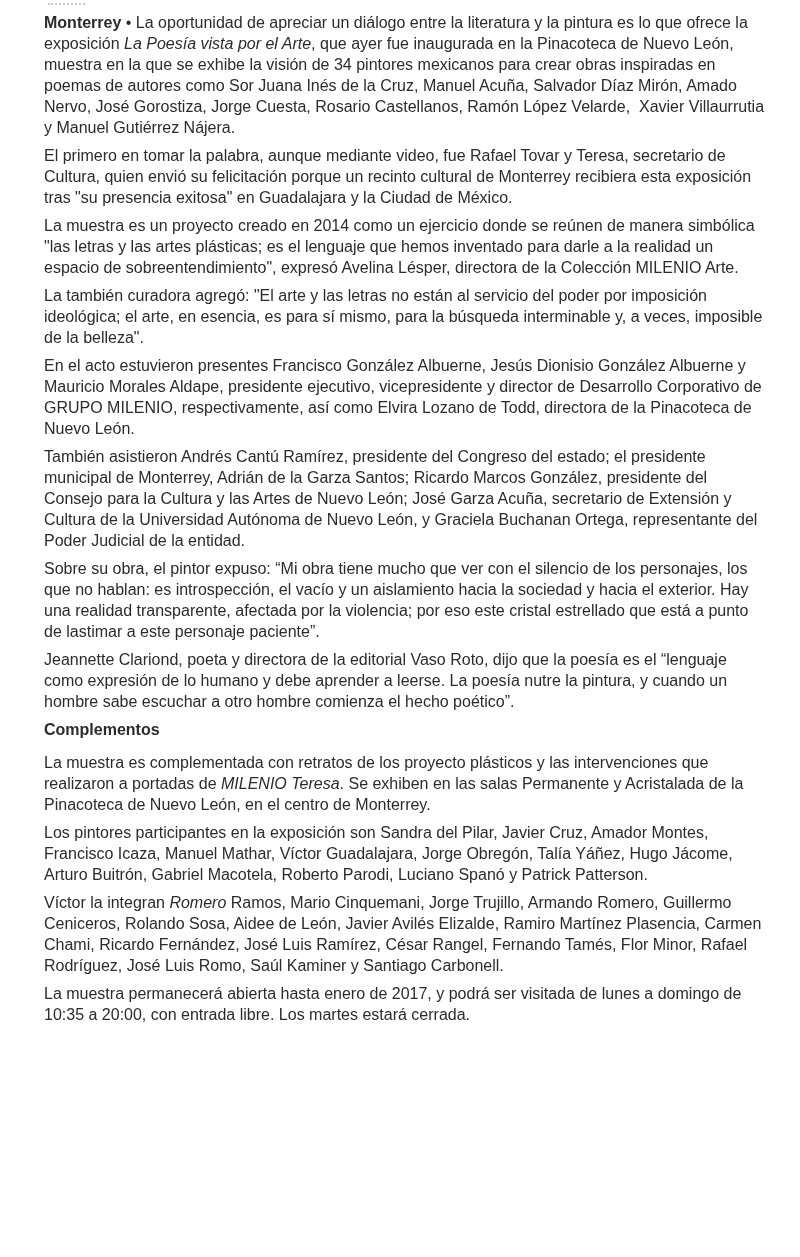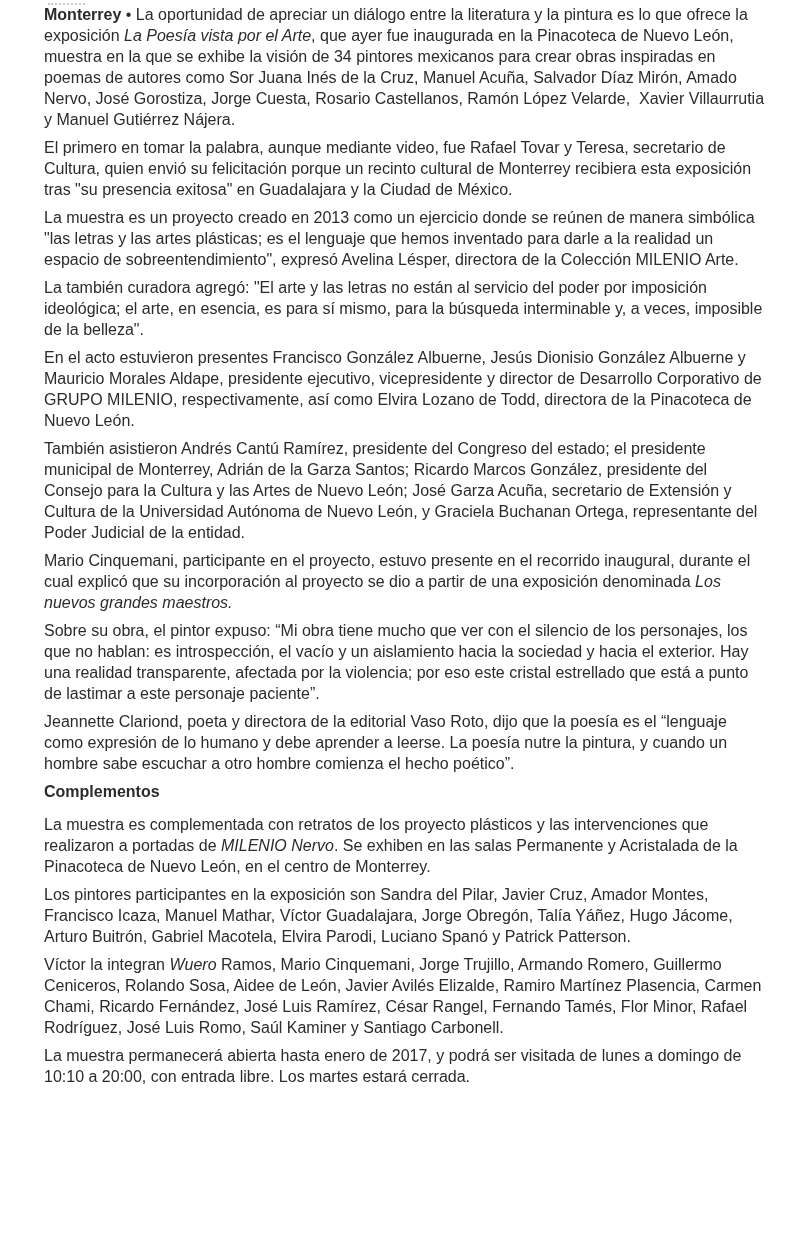--- a/index.html
+++ b/index.html
@@ -17,21 +17,21 @@
   }
   .artifact-dotted {
     position: absolute;
     left: 48px;
     top: 3px;
     width: 37px;
     height: 0;
     border-top: 2px dotted #c9c9c9;
   }
   article.story {
-    padding: 4px 30px 24px 44px;
+    padding: 12px 30px 24px 44px;
     width: 726px;
     box-sizing: content-box;
   }
   article.story p {
     margin: 0 0 7px 0;
     font-size: 16px;
     line-height: 21px;
     white-space: pre-wrap;
   }
   article.story h2.section-heading {
@@ -51,39 +51,38 @@
 
   <div class="artifact-dotted"></div>
 
   <article class="story">
 
     <p><b>Monterrey</b><span> • La oportunidad de apreciar un diálogo entre la literatura y la pintura es lo que ofrece la exposición </span><i>La Poesía vista por el Arte</i><span>, que ayer fue inaugurada en la Pinacoteca de Nuevo León, muestra en la que se exhibe la visión de 34 pintores mexicanos para crear obras inspiradas en poemas de autores como Sor Juana Inés de la Cruz, Manuel Acuña, Salvador Díaz Mirón, Amado Nervo, José Gorostiza, Jorge Cuesta, Rosario Castellanos, Ramón López Velarde,  Xavier Villaurrutia y Manuel Gutiérrez Nájera.</span></p>
 
 
     <p><span>El primero en tomar la palabra, aunque mediante video, fue Rafael Tovar y Teresa, secretario de Cultura, quien envió su felicitación porque un recinto cultural de Monterrey recibiera esta exposición tras "su presencia exitosa" en Guadalajara y la Ciudad de México.</span></p>
 
-    <p><span>La muestra es un proyecto creado en 2013 como un ejercicio donde se reúnen de manera simbólica "las letras y las artes plásticas; es el lenguaje que hemos inventado para darle a la realidad un espacio de sobreentendimiento", expresó Avelina Lésper, directora de la Colección MILENIO Arte.</span></p>
+    <p><span>La muestra es un proyecto creado en 2014 como un ejercicio donde se reúnen de manera simbólica "las letras y las artes plásticas; es el lenguaje que hemos inventado para darle a la realidad un espacio de sobreentendimiento", expresó Avelina Lésper, directora de la Colección MILENIO Arte.</span></p>
 
     <p><span>La también curadora agregó: "El arte y las letras no están al servicio del poder por imposición ideológica; el arte, en esencia, es para sí mismo, para la búsqueda interminable y, a veces, imposible de la belleza".</span></p>
 
     <p><span>En el acto estuvieron presentes Francisco González Albuerne, Jesús Dionisio González Albuerne y Mauricio Morales Aldape, presidente ejecutivo, vicepresidente y director de Desarrollo Corporativo de GRUPO MILENIO, respectivamente, así como Elvira Lozano de Todd, directora de la Pinacoteca de Nuevo León.</span></p>
 
     <p><span>También asistieron Andrés Cantú Ramírez, presidente del Congreso del estado; el presidente municipal de Monterrey, Adrián de la Garza Santos; Ricardo Marcos González, presidente del Consejo para la Cultura y las Artes de Nuevo León; José Garza Acuña, secretario de Extensión y Cultura de la Universidad Autónoma de Nuevo León, y Graciela Buchanan Ortega, representante del Poder Judicial de la entidad.</span></p>
 
-    <p><span>Mario Cinquemani, participante en el proyecto, estuvo presente en el recorrido inaugural, durante el cual explicó que su incorporación al proyecto se dio a partir de una exposición denominada </span><i>Los nuevos grandes maestros.</i></p>
 
     <p><span>Sobre su obra, el pintor expuso: “Mi obra tiene mucho que ver con el silencio de los personajes, los que no hablan: es introspección, el vacío y un aislamiento hacia la sociedad y hacia el exterior. Hay una realidad transparente, afectada por la violencia; por eso este cristal estrellado que está a punto de lastimar a este personaje paciente”.</span></p>
 
 
     <p><span>Jeannette Clariond, poeta y directora de la editorial Vaso Roto, dijo que la poesía es el “lenguaje como expresión de lo humano y debe aprender a leerse. La poesía nutre la pintura, y cuando un hombre sabe escuchar a otro hombre comienza el hecho poético”.</span></p>
 
     <h2 class="section-heading">Complementos</h2>
 
-    <p><span>La muestra es complementada con retratos de los proyecto plásticos y las intervenciones que realizaron a portadas de </span><i>MILENIO Nervo</i><span>. Se exhiben en las salas Permanente y Acristalada de la Pinacoteca de Nuevo León, en el centro de Monterrey.</span></p>
+    <p><span>La muestra es complementada con retratos de los proyecto plásticos y las intervenciones que realizaron a portadas de </span><i>MILENIO Teresa</i><span>. Se exhiben en las salas Permanente y Acristalada de la Pinacoteca de Nuevo León, en el centro de Monterrey.</span></p>
 
-    <p><span>Los pintores participantes en la exposición son Sandra del Pilar, Javier Cruz, Amador Montes, Francisco Icaza, Manuel Mathar, Víctor Guadalajara, Jorge Obregón, Talía Yáñez, Hugo Jácome, Arturo Buitrón, Gabriel Macotela, Elvira Parodi, Luciano Spanó y Patrick Patterson.</span></p>
+    <p><span>Los pintores participantes en la exposición son Sandra del Pilar, Javier Cruz, Amador Montes, Francisco Icaza, Manuel Mathar, Víctor Guadalajara, Jorge Obregón, Talía Yáñez, Hugo Jácome, Arturo Buitrón, Gabriel Macotela, Roberto Parodi, Luciano Spanó y Patrick Patterson.</span></p>
 
-    <p><span>Víctor la integran </span><i>Wuero</i><span> Ramos, Mario Cinquemani, Jorge Trujillo, Armando Romero, Guillermo Ceniceros, Rolando Sosa, Aidee de León, Javier Avilés Elizalde, Ramiro Martínez Plasencia, Carmen Chami, Ricardo Fernández, José Luis Ramírez, César Rangel, Fernando Tamés, Flor Minor, Rafael Rodríguez, José Luis Romo, Saúl Kaminer y Santiago Carbonell.</span></p>
+    <p><span>Víctor la integran </span><i>Romero</i><span> Ramos, Mario Cinquemani, Jorge Trujillo, Armando Romero, Guillermo Ceniceros, Rolando Sosa, Aidee de León, Javier Avilés Elizalde, Ramiro Martínez Plasencia, Carmen Chami, Ricardo Fernández, José Luis Ramírez, César Rangel, Fernando Tamés, Flor Minor, Rafael Rodríguez, José Luis Romo, Saúl Kaminer y Santiago Carbonell.</span></p>
 
-    <p><span>La muestra permanecerá abierta hasta enero de 2017, y podrá ser visitada de lunes a domingo de 10:10 a 20:00, con entrada libre. Los martes estará cerrada.</span></p>
+    <p><span>La muestra permanecerá abierta hasta enero de 2017, y podrá ser visitada de lunes a domingo de 10:35 a 20:00, con entrada libre. Los martes estará cerrada.</span></p>
 
   </article>
 </div>
 
 </body></html>

